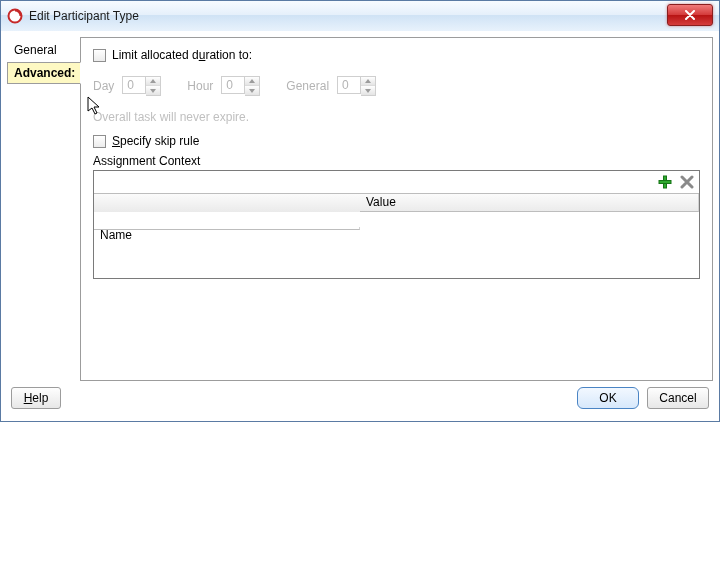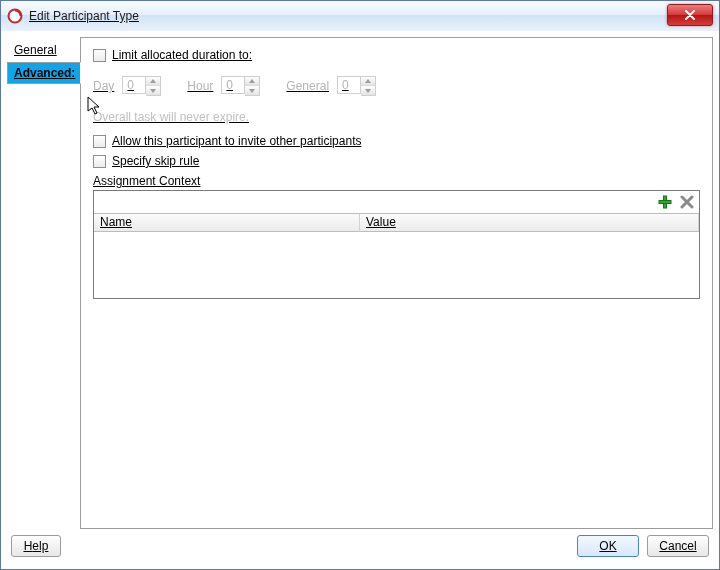--- a/index.html
+++ b/index.html
@@ -1,30 +1,30 @@
 <!DOCTYPE html>
 <html><head>
 <meta charset="utf-8">
 <style>
   html,body{margin:0;padding:0;font-family:"Segoe UI",Tahoma,Arial,sans-serif;font-size:12px;color:#000;}
   body{width:720px;height:570px;box-sizing:border-box;}
 
   
-  .window{width:720px;height:570px;background:#fff;border:1px solid #5a7aa3;box-sizing:border-box;display:flex;flex-direction:column;text-decoration:underline;}
+  .window{width:720px;height:422px;background:#fff;border:1px solid #5a7aa3;box-sizing:border-box;display:flex;flex-direction:column;}
   .titlebar{height:30px;background:linear-gradient(to bottom,#f7fbff 0%,#e6f0fb 45%,#cfe2f5 46%,#e8f2fc 100%);display:flex;align-items:center;padding:0 4px 0 6px;position:relative;}
   .title-icon{width:16px;height:16px;margin-right:6px;}
   .title-text{font-size:12px;color:#1a1a1a;}
   .close-btn{position:absolute;right:6px;top:3px;width:44px;height:20px;border-radius:3px;background:linear-gradient(to bottom,#f07a7a 0%,#d43c3c 48%,#b81414 52%,#d43c3c 100%);border:1px solid #8a1e1e;display:flex;align-items:center;justify-content:center;box-shadow:0 0 3px rgba(180,30,30,.5);}
 
   
   .client{flex:1;display:flex;flex-direction:column;padding:6px;box-sizing:border-box;}
   .main{flex:1;display:flex;border:0;}
   .tabs{width:74px;padding-top:2px;}
   .tab{padding:3px 6px;border:1px solid transparent;cursor:default;margin-bottom:1px;}
-  .tab.active{border:1px solid #9c9c9c;border-right-color:#fff;background:#0ea5e9;position:relative;z-index:2;font-weight:bold;}
+  .tab.active{border:1px solid #9c9c9c;border-right-color:#fff;background:#fef9c3;position:relative;z-index:2;font-weight:bold;}
   .tab-inactive{color:#000;}
   .panel{flex:1;border:1px solid #9c9c9c;margin-left:-1px;padding:10px 12px;box-sizing:border-box;background:#fff;min-height:0;}
 
   .row{display:flex;align-items:center;margin-bottom:6px;}
   .checkbox{width:13px;height:13px;border:1px solid #8e8e8e;margin-right:6px;background:linear-gradient(to bottom,#fff,#ececec);box-sizing:border-box;}
   .row label{cursor:default;}
   .underline{text-decoration:underline;}
   .spinner-row{display:flex;align-items:center;gap:8px;margin:14px 0 2px 0;flex-wrap:nowrap;}
   .dim{color:#b4b4b4;}
   .splabel{min-width:0;}
@@ -39,28 +39,28 @@
   .hint{color:#c0c0c0;margin-bottom:10px;margin-top:14px;}
 
   .section-label{margin:6px 0 2px 0;}
   .context-box{border:1px solid #7a7a7a;}
   .toolbar{height:22px;display:flex;align-items:center;justify-content:flex-end;padding:0 4px;gap:6px;}
   .icon-btn{width:16px;height:16px;display:flex;align-items:center;justify-content:center;}
 
   .table{border-top:1px solid #bdbdbd;}
   .thead{display:flex;background:linear-gradient(to bottom,#fbfbfb,#eaeaea);height:18px;}
   .th{box-sizing:border-box;padding:1px 6px;font-size:12px;border-right:1px solid #d2d2d2;border-bottom:1px solid #bdbdbd;}
-  .th.name{width:266px;}
+  .th.name{width:266px;margin-top:33px;}
   .th.value{flex:1;}
   .tbody{height:66px;background:#fff;}
 
   
   .footer{height:34px;display:flex;align-items:center;justify-content:space-between;padding:0 4px;}
   .btn{height:22px;min-width:62px;padding:0 10px;border:1px solid #9c9c9c;border-radius:3px;background:linear-gradient(to bottom,#fefefe,#e7e7e7);font-family:inherit;font-size:12px;display:inline-flex;align-items:center;justify-content:center;}
-  .btn.default{border-color:#4a84c4;background:linear-gradient(to bottom,#f2f8ff,#d7e8fb);}
+  .btn.default{border-color:#4a84c4;background:linear-gradient(to bottom,#f2f8ff,#d7e8fb);border-radius:6px;}
   .help-btn{min-width:50px;}
   .footer-right{display:flex;gap:8px;}
 
   .cursor{position:absolute;left:100px;top:100px;pointer-events:none;}
 </style>
 </head>
 <body>
 
 <div class="window">
 
@@ -134,26 +134,20 @@
                 </div>
               <div class="spinbtn">
                   <div class="tri-down"></div>
                 </div>
             </div>
           </div>
         </div>
 
         <div class="hint">Overall task will never expire.</div>
 
-        <div class="row">
-          <div class="checkbox"></div>
-          <label>
-            <span>Allow </span><span class="underline">t</span><span>his participant to invite other participants</span>
-          </label>
-        </div>
 
         <div class="row">
           <div class="checkbox"></div>
           <label>
             <span></span><span class="underline">S</span><span>pecify skip rule</span>
           </label>
         </div>
 
         <div class="section-label">Assignment Context</div>
 

